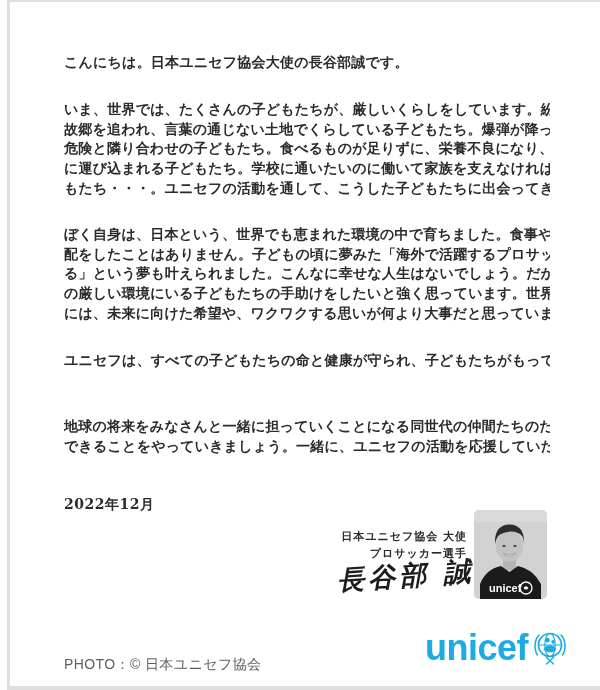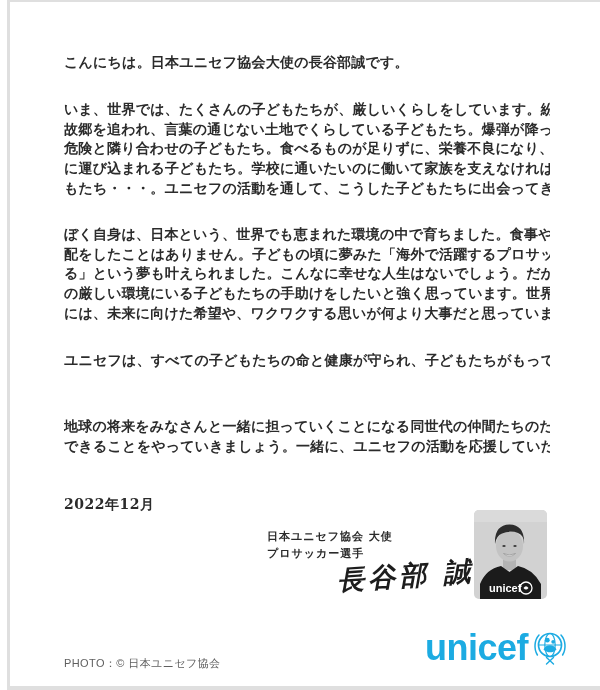--- a/index.html
+++ b/index.html
@@ -9,30 +9,30 @@
   .para{position:absolute;left:57px;width:486px;font-size:14px;line-height:19.7px;
         color:#2b2b2b;font-weight:600;letter-spacing:0.2px;}
   .para .line{white-space:nowrap;overflow:hidden;}
   .p1{top:53px;}
   .p2{top:100px;}
   .p3{top:225px;}
   .p4{top:351px;}
   .p5{top:417px;}
   .date{position:absolute;left:57px;top:496px;font-size:14px;color:#2b2b2b;
         font-weight:600;letter-spacing:0.5px;}
-  .sig-role{position:absolute;left:260px;width:200px;color:#2b2b2b;
+  .sig-role{position:absolute;left:260px;width:200px;text-align:right;color:#2b2b2b;
             font-size:11px;font-weight:600;letter-spacing:1px;}
   .sig-role.r1{top:529px;}
   .sig-role.r2{top:546px;}
   .sig-name{position:absolute;left:330px;top:558px;width:136px;text-align:center;
             font-size:27px;font-style:italic;font-weight:bold;color:#1d1d1d;
             letter-spacing:4px;transform:rotate(-4deg);white-space:nowrap;}
   .photo{position:absolute;left:467px;top:510px;width:73px;height:89px;
          border-radius:5px;overflow:hidden;}
-  .credit{position:absolute;left:57px;top:656px;font-size:11px;color:#5f5f5f;
+  .credit{position:absolute;left:57px;top:656px;font-size:14px;color:#5f5f5f;
           font-family:"Liberation Sans","DejaVu Sans",sans-serif;letter-spacing:0.4px;}
   .logo{position:absolute;left:418px;top:626px;height:44px;display:flex;align-items:center;}
   .logo-text{font-family:"Liberation Sans","DejaVu Sans",sans-serif;font-weight:bold;
              font-size:36px;color:#1CABE2;letter-spacing:-0.5px;line-height:36px;}
   .logo-emblem{margin-left:4px;margin-top:2px;}
 </style>
 </head>
 <body>
 
 <div class="screen">

